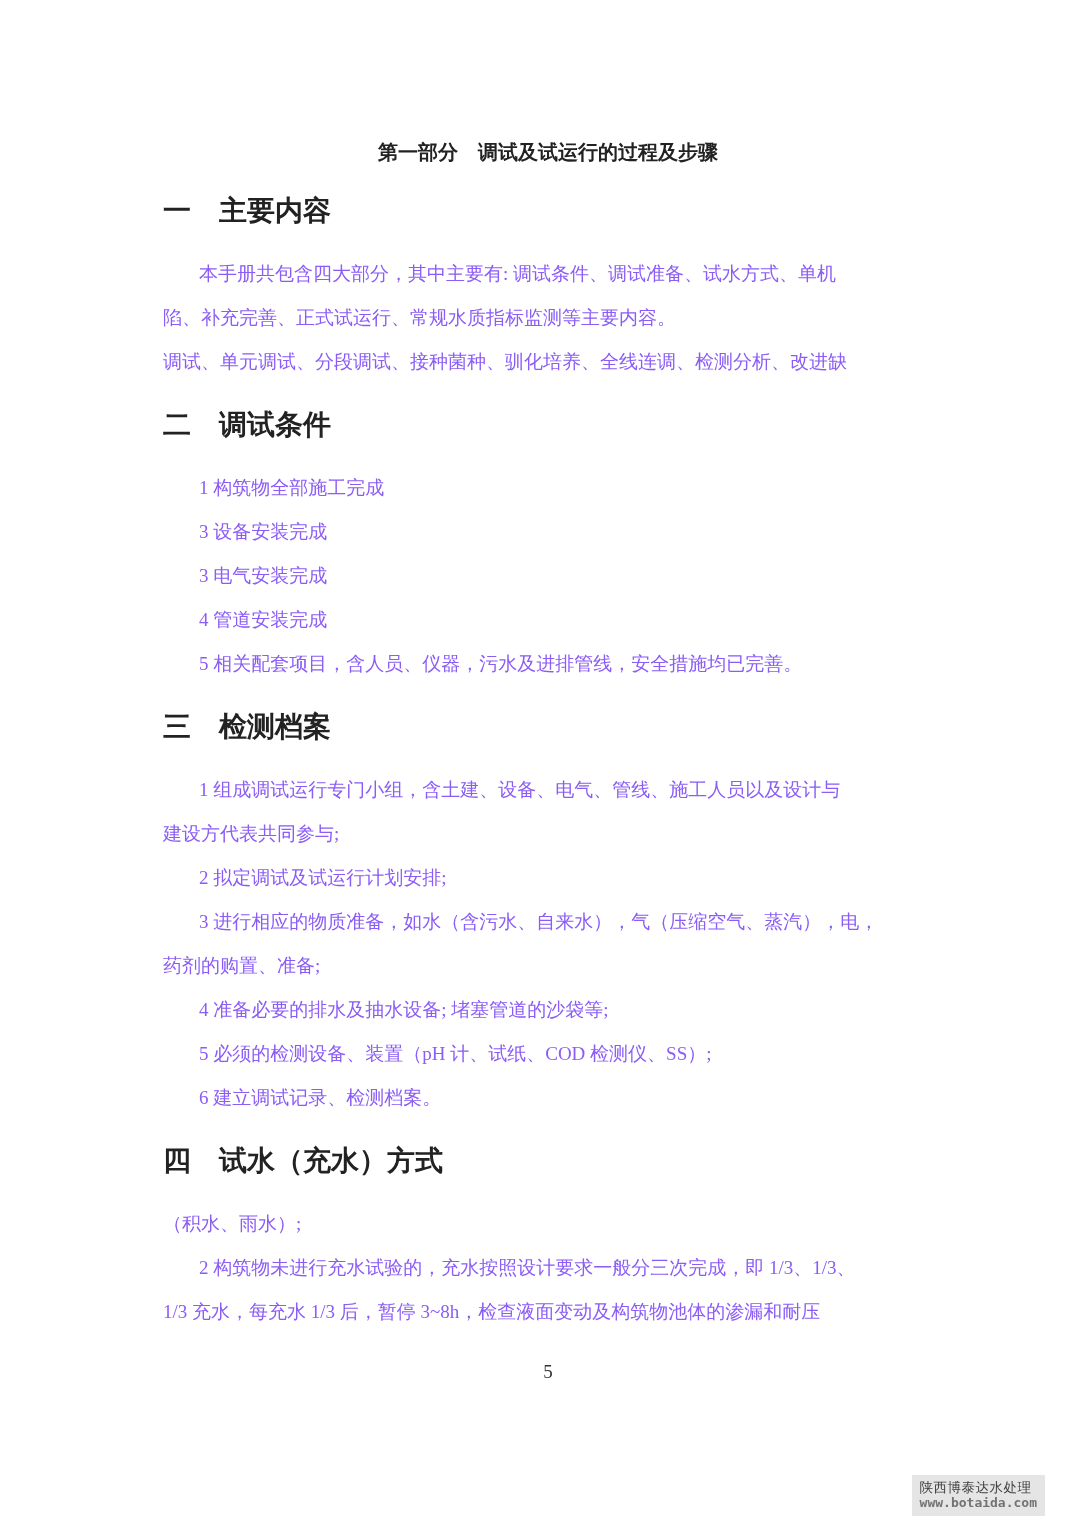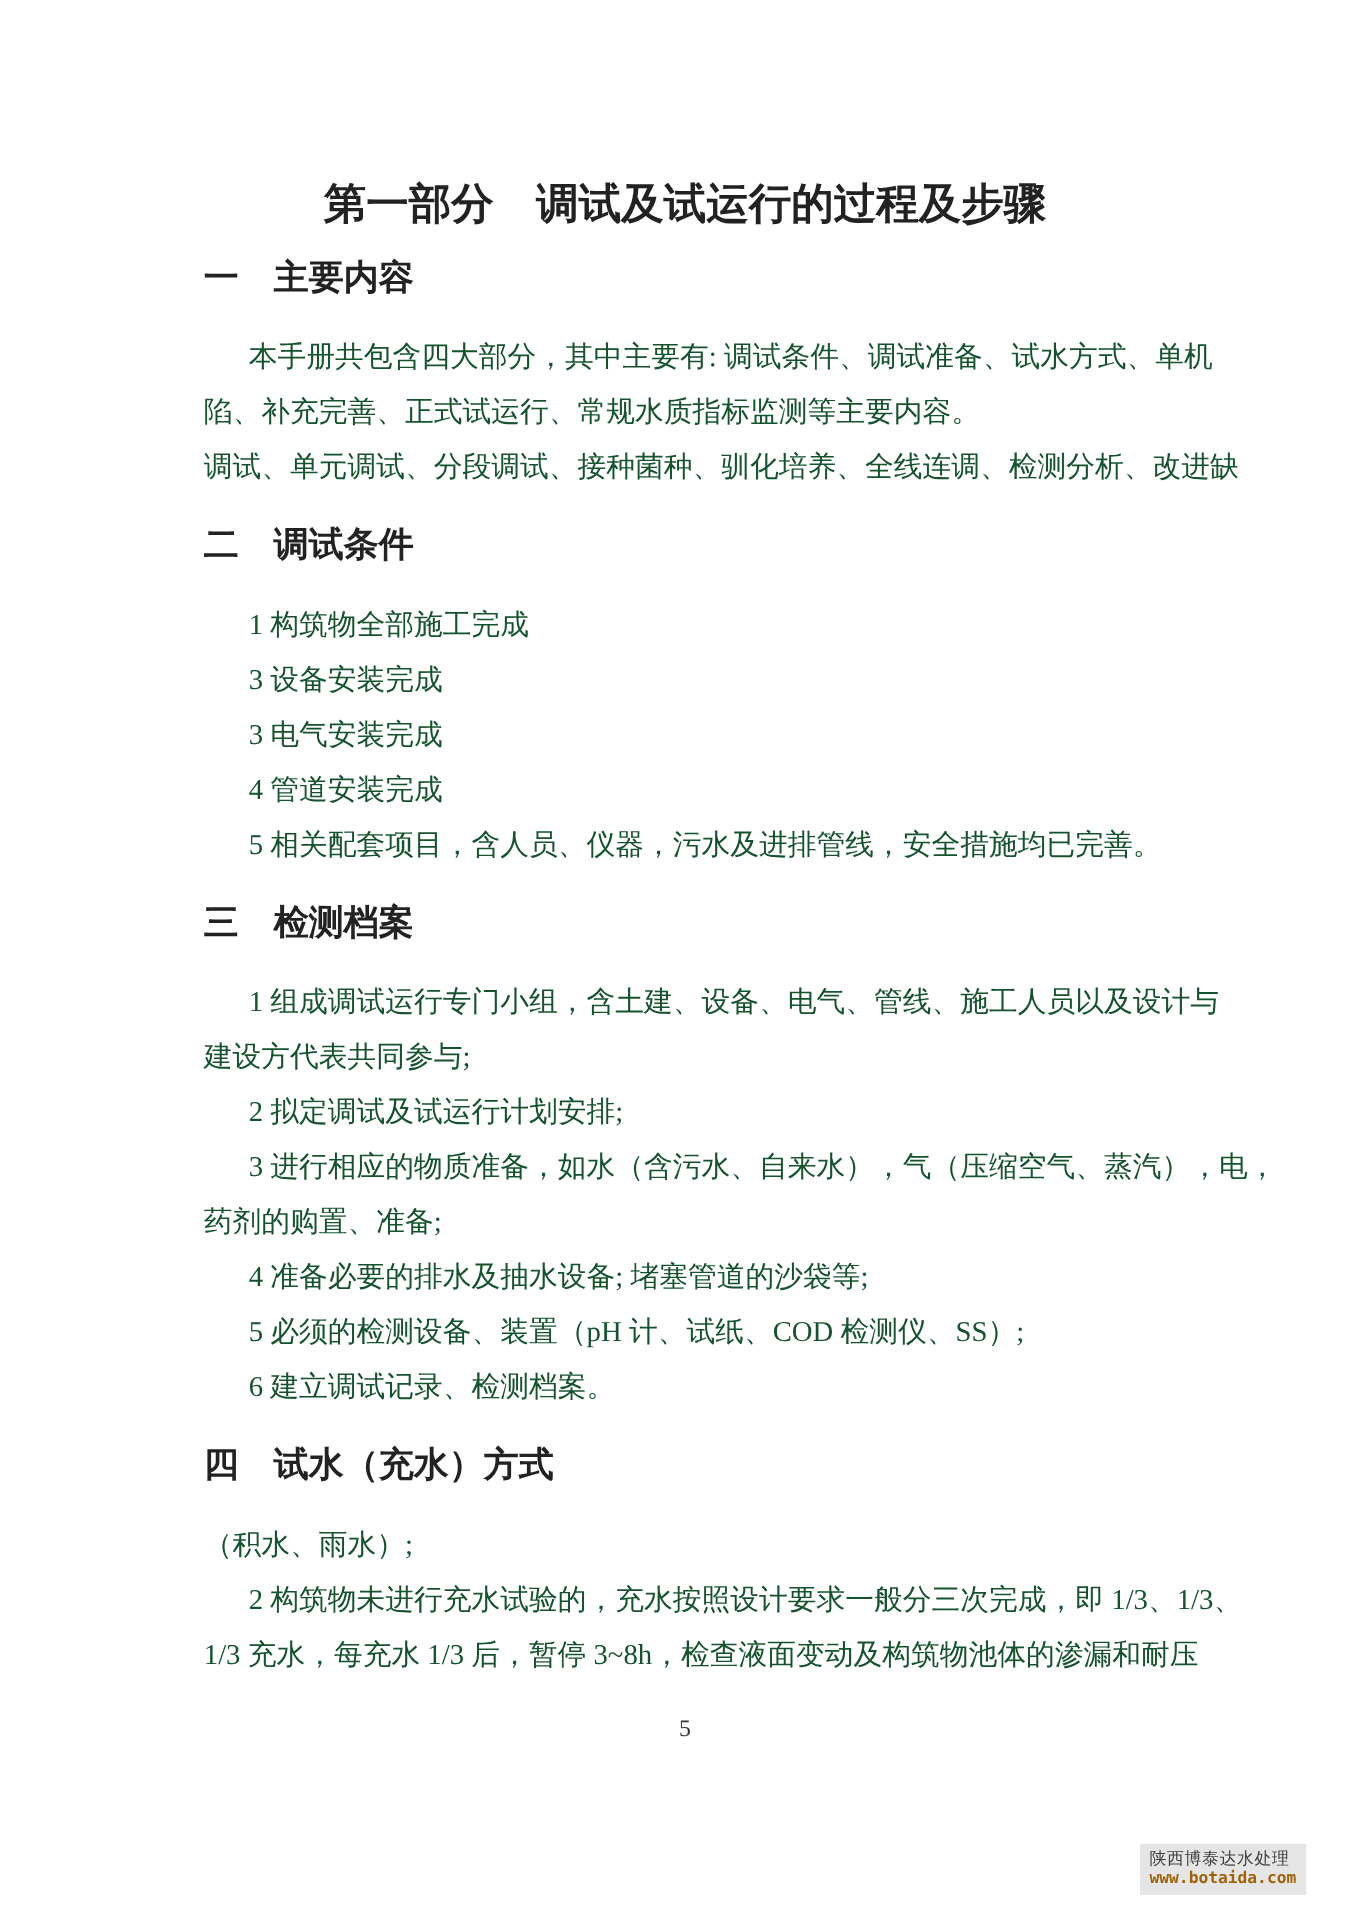--- a/index.html
+++ b/index.html
@@ -13,22 +13,22 @@
     position: relative;
     overflow: hidden;
     font-family: "Liberation Serif", "DejaVu Serif", serif;
     color: #2b2b2b;
   }
   .page {
     padding: 130px 147px 0 163px;
     box-sizing: border-box;
   }
   h1.doc-title {
-    margin: 16px;
-    font-size: 34px;
+    margin: 4px;
+    font-size: 20px;
     line-height: 36px;
     font-weight: 700;
     text-align: center;
     color: #222222;
     white-space: nowrap;
   }
   h2.sec-heading {
     margin: 25px 0;
     font-size: 28px;
     line-height: 32px;
@@ -36,24 +36,24 @@
     color: #222222;
     white-space: nowrap;
   }
   .lines {
     margin: 0;
   }
   .first-para {
     margin-top: 12px;
   }
   .line {
-    font-size: 23px;
+    font-size: 19px;
     line-height: 44px;
     white-space: nowrap;
-    color: #14532d;
+    color: #8b5cf6;
   }
   .ind {
     text-indent: 36px;
   }
   .page-number {
     margin-top: 26px;
     text-align: center;
     font-size: 19px;
     line-height: 24px;
     color: #333333;
@@ -71,21 +71,21 @@
     font-size: 13.5px;
     line-height: 16px;
     color: #3f3f3f;
     letter-spacing: 0.5px;
   }
   .watermark .wm-url {
     font-family: "DejaVu Sans Mono", "Liberation Mono", monospace;
     font-size: 13px;
     line-height: 16px;
     font-weight: 700;
-    color: #a16207;
+    color: #737373;
     text-align: right;
   }
 </style>
 </head>
 <body>
 
 <div class="page">
 
   <h1 class="doc-title">第一部分　调试及试运行的过程及步骤</h1>
 

